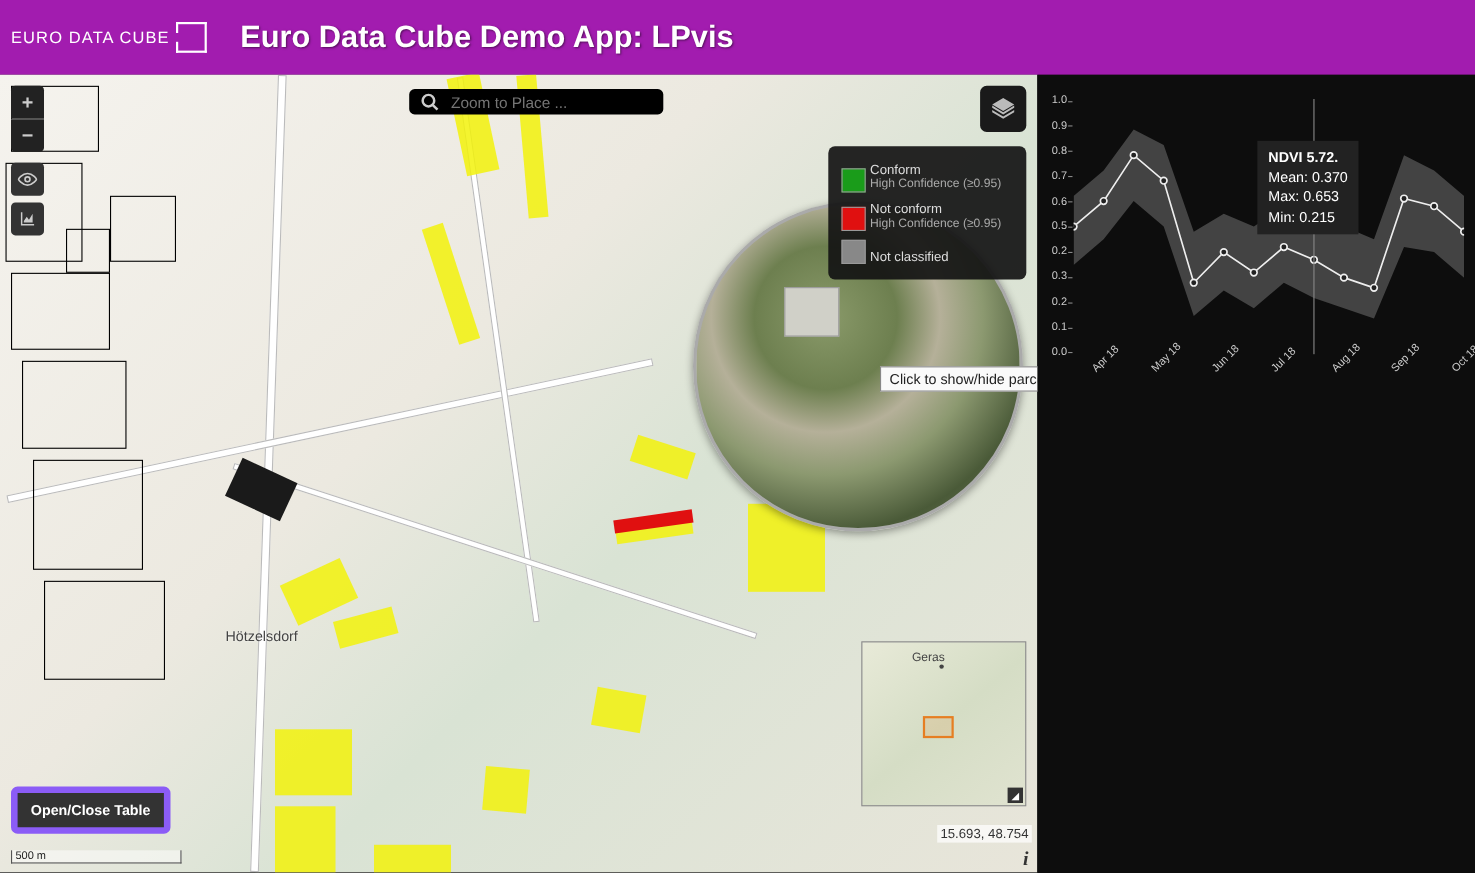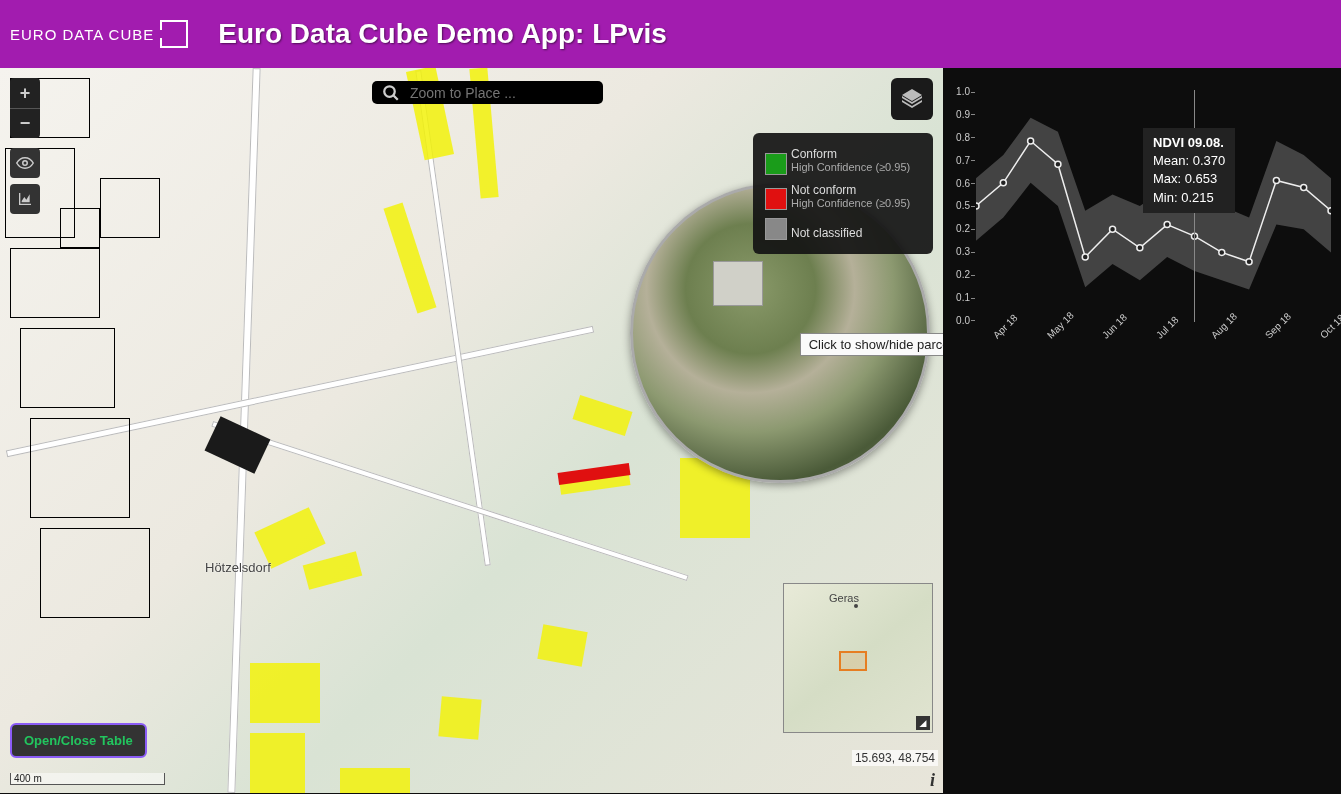--- a/index.html
+++ b/index.html
@@ -37,21 +37,21 @@
 .legend-sub{color:#aaa;font-size:11px}
 .tooltip{position:absolute;top:200px;right:-35px;background:#fafafa;border:1px solid #888;padding:3px 8px;font-size:13px;color:#222;white-space:nowrap;z-index:5}
 .minimap{position:absolute;bottom:60px;right:10px;width:150px;height:150px;border:1px solid #888;background:linear-gradient(140deg,#e8ead8 0%,#d5ddc5 50%,#e0e3d0 100%)}
 .minimap-label{position:absolute;top:8px;left:45px;font-size:11px;color:#444}
 .minimap-dot{position:absolute;top:20px;left:70px;width:4px;height:4px;background:#444;border-radius:50%}
 .minimap-rect{position:absolute;top:67px;left:55px;width:28px;height:20px;border:2px solid #e67e22;background:rgba(230,126,34,.15)}
 .minimap-toggle{position:absolute;bottom:2px;right:2px;width:14px;height:14px;background:#333;color:#fff;font-size:9px;display:flex;align-items:center;justify-content:center}
 .coords{position:absolute;bottom:27px;right:5px;font-size:12px;color:#333;background:rgba(255,255,255,.7);padding:1px 3px}
 .info-btn{position:absolute;bottom:2px;right:8px;font-family:Georgia,serif;font-size:18px;font-weight:bold;font-style:italic;color:#333;cursor:pointer}
 .scale-bar{position:absolute;bottom:8px;left:10px;width:155px;height:12px;border:1px solid #555;border-top:none;font-size:10px;color:#222;padding-left:3px;display:flex;align-items:center;background:rgba(255,255,255,.5)}
-.table-btn{position:absolute;bottom:35px;left:10px;background:#333;border:2px solid #8b5cf6;border-radius:6px;padding:8px 12px;color:#22c55e;font-size:13px;font-weight:bold;cursor:pointer}
+.table-btn{position:absolute;bottom:35px;left:10px;background:#333;border:6px solid #8b5cf6;border-radius:6px;padding:8px 12px;color:#ffffff;font-size:13px;font-weight:bold;cursor:pointer}
 .sidebar{width:398px;height:725px;background:#0d0d0d;position:relative;padding:10px 5px}
 .chart{position:relative;width:388px;height:290px}
 .y-axis{position:absolute;left:0;top:8px;height:240px;display:flex;flex-direction:column;justify-content:space-between}
 .y-tick{font-size:10px;color:#ccc;text-align:right;width:22px;position:relative}
 .y-tick::after{content:"";position:absolute;right:-5px;top:50%;width:4px;height:1px;background:#888}
 .plot{position:absolute;left:28px;top:12px;right:5px;height:232px}
 .x-axis{position:absolute;left:28px;bottom:8px;right:5px;height:35px}
 .x-tick{position:absolute;font-size:10px;color:#ccc;transform:rotate(-45deg);transform-origin:left top;white-space:nowrap}
 .chart-tooltip{position:absolute;top:50px;left:195px;background:#222;padding:6px 10px;font-size:13px;color:#fff;line-height:1.4;z-index:3}
 .chart-tooltip .h{font-weight:bold}
@@ -97,21 +97,21 @@
 
     <div class="parcel-outline" style="top:10px;left:10px;width:80px;height:60px"></div>
     <div class="parcel-outline" style="top:80px;left:5px;width:70px;height:90px"></div>
     <div class="parcel-outline" style="top:180px;left:10px;width:90px;height:70px"></div>
     <div class="parcel-outline" style="top:260px;left:20px;width:95px;height:80px"></div>
     <div class="parcel-outline" style="top:350px;left:30px;width:100px;height:100px"></div>
     <div class="parcel-outline" style="top:460px;left:40px;width:110px;height:90px"></div>
     <div class="parcel-outline" style="top:110px;left:100px;width:60px;height:60px"></div>
     <div class="parcel-outline" style="top:140px;left:60px;width:40px;height:40px"></div>
 
-    <div class="place-label" style="top:492px;left:205px">Hötzelsdorf</div>
+    <div class="place-label" style="top:503px;left:205px">Hötzelsdorf</div>
 
     <div class="lens">
       <div class="lens-building"></div>
     </div>
 
     <div class="side-ctrl">
       <button class="ctrl-btn">+</button>
       <button class="ctrl-btn">−</button>
       <button class="ctrl-btn sep">
         <svg width="18" height="18" viewBox="0 0 24 24" fill="none" stroke="#ccc" stroke-width="2">
@@ -166,21 +166,21 @@
 
     <div class="minimap">
       <div class="minimap-label">Geras</div>
       <div class="minimap-dot"></div>
       <div class="minimap-rect"></div>
       <div class="minimap-toggle">◢</div>
     </div>
 
     <div class="coords">15.693, 48.754</div>
     <div class="info-btn">i</div>
-    <div class="scale-bar">400 m</div>
+    <div class="scale-bar">500 m</div>
     <button class="table-btn">Open/Close Table</button>
   </div>
 
   <div class="sidebar">
     <div class="chart">
       <div class="y-axis" id="y-axis">
           <div class="y-tick">1.0</div>
           <div class="y-tick">0.9</div>
           <div class="y-tick">0.8</div>
           <div class="y-tick">0.7</div>
@@ -216,20 +216,20 @@
       <div class="x-axis" id="x-axis">
           <div class="x-tick" style="left: 15px; top: 8px;">Apr 18</div>
           <div class="x-tick" style="left: 69.4333px; top: 8px;">May 18</div>
           <div class="x-tick" style="left: 123.867px; top: 8px;">Jun 18</div>
           <div class="x-tick" style="left: 178.3px; top: 8px;">Jul 18</div>
           <div class="x-tick" style="left: 232.733px; top: 8px;">Aug 18</div>
           <div class="x-tick" style="left: 287.167px; top: 8px;">Sep 18</div>
           <div class="x-tick" style="left: 341.6px; top: 8px;">Oct 18</div>
         </div>
       <div class="chart-tooltip">
-        <div class="h">NDVI 09.08.</div>
+        <div class="h">NDVI 5.72.</div>
         <div>Mean: 0.370</div>
         <div>Max: 0.653</div>
         <div>Min: 0.215</div>
       </div>
     </div>
   </div>
 </div>
 
 </body></html>

